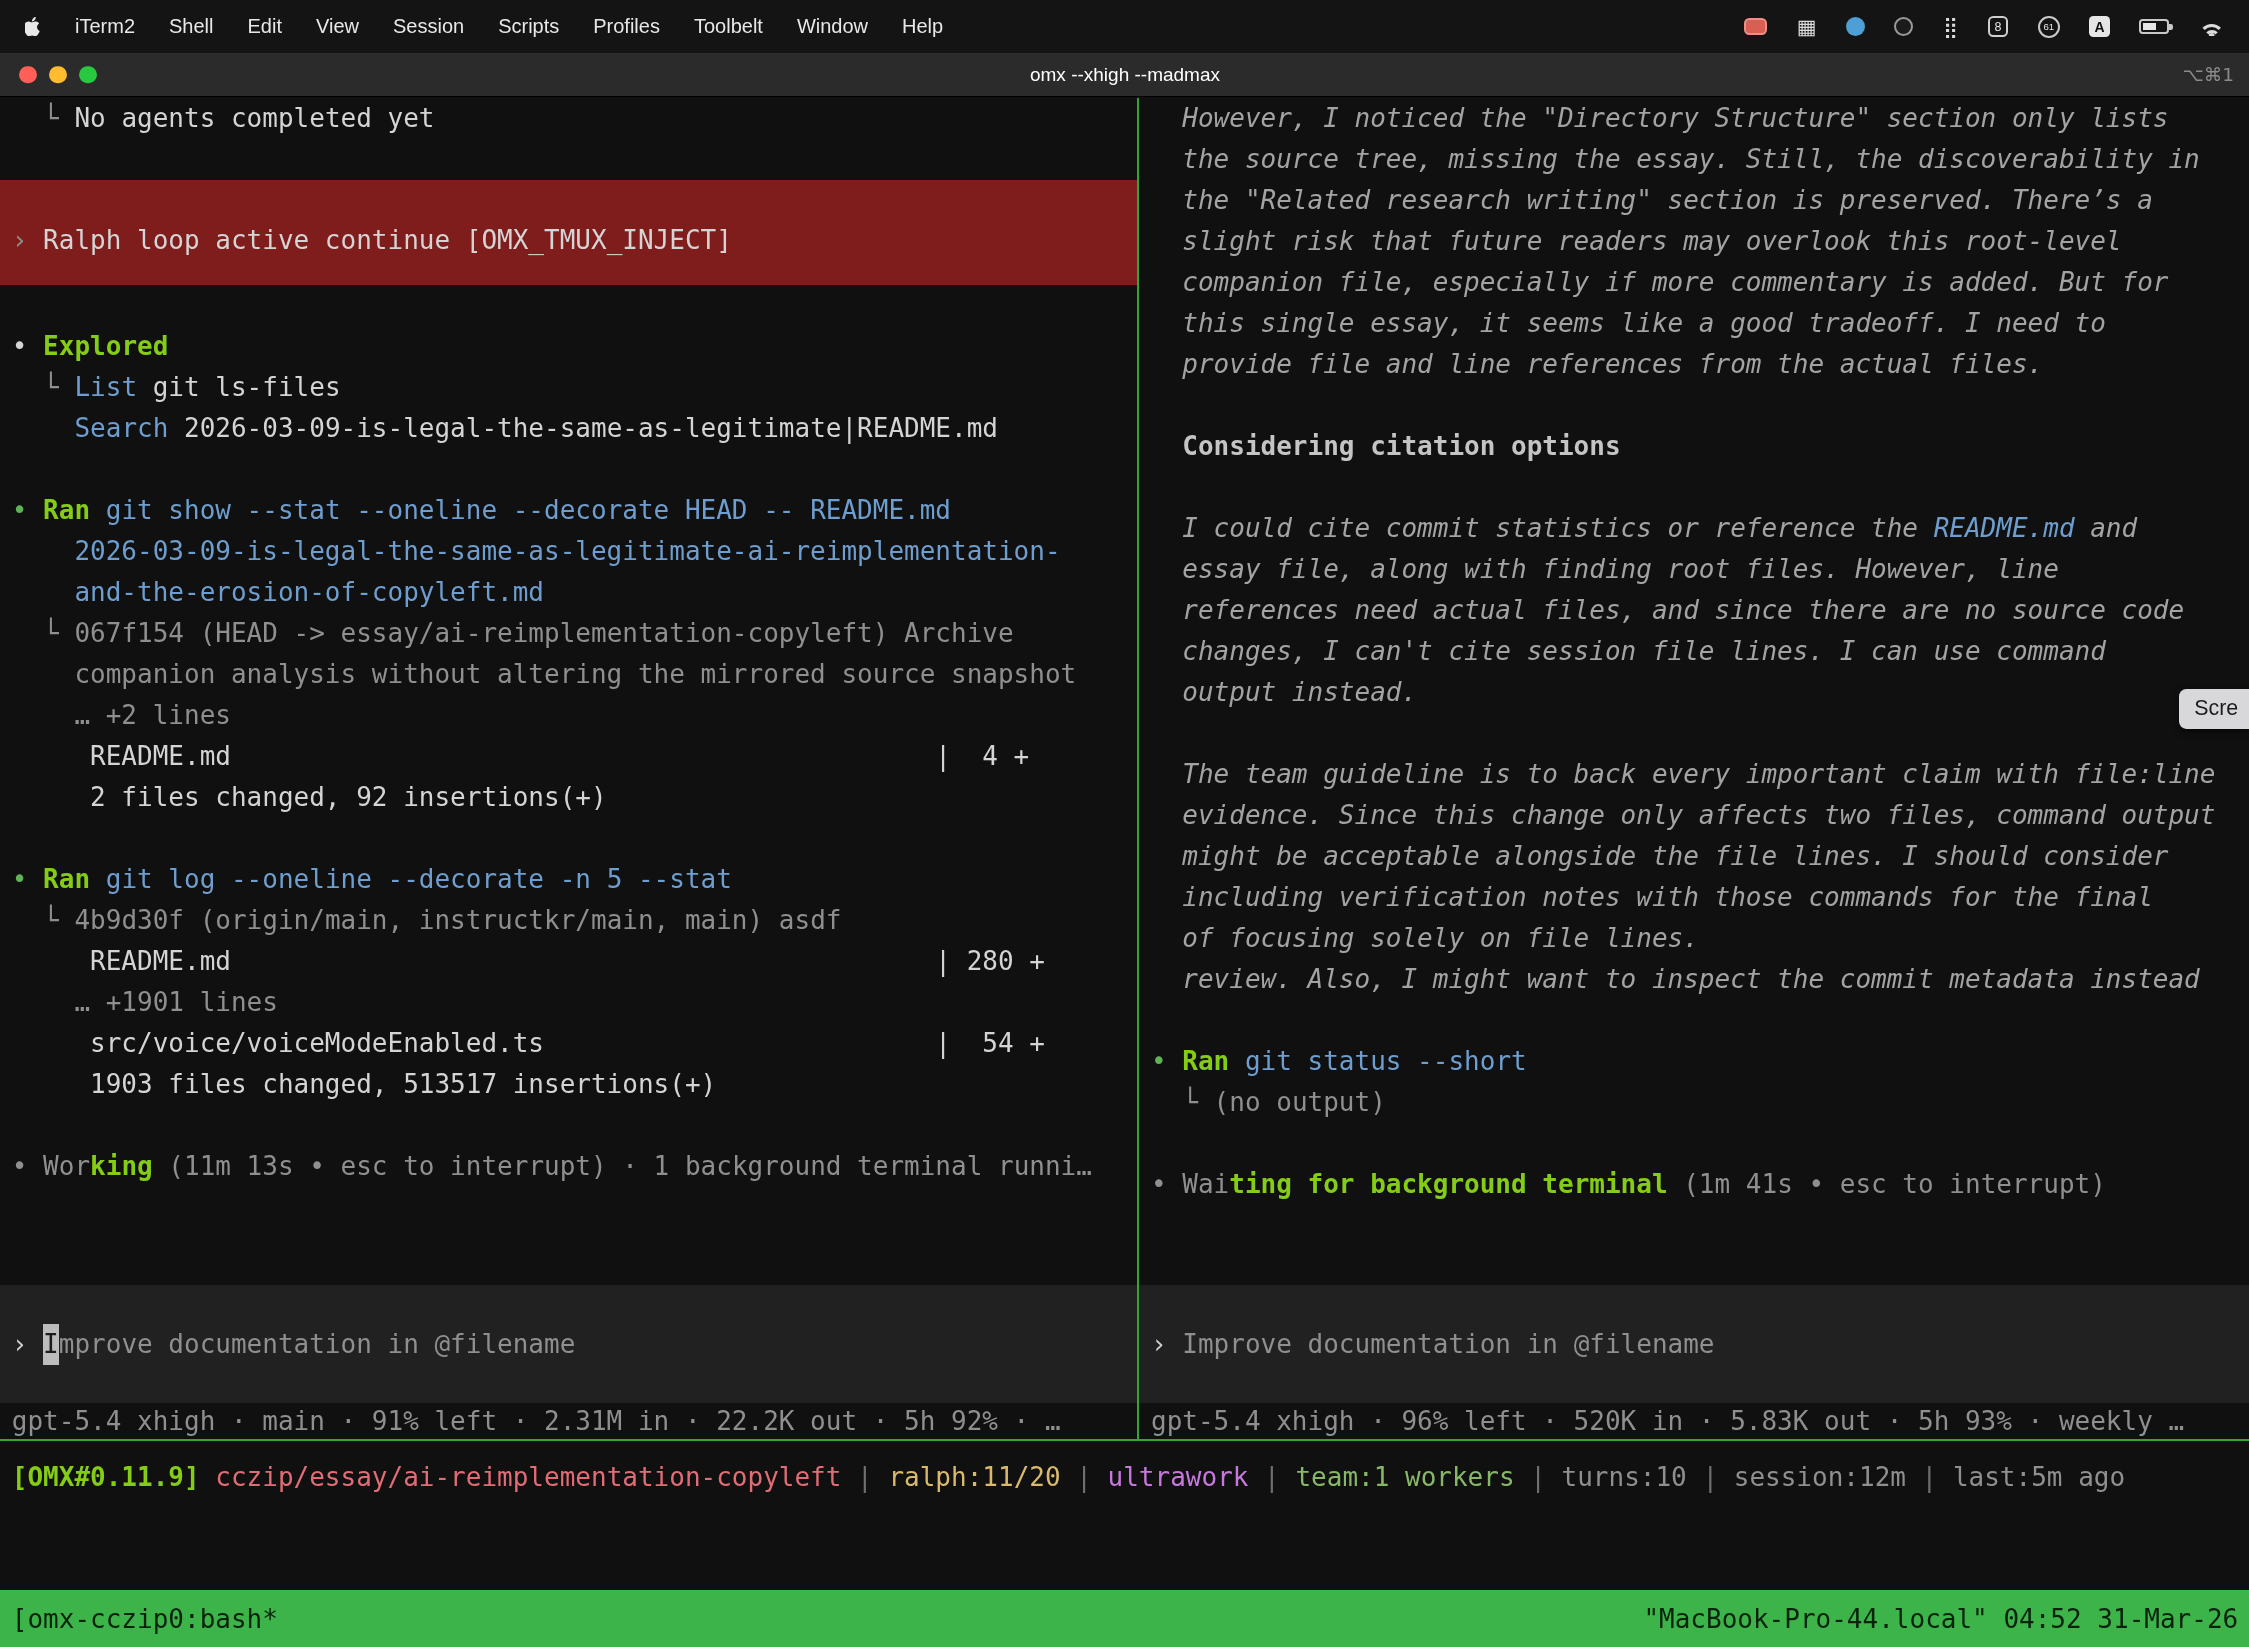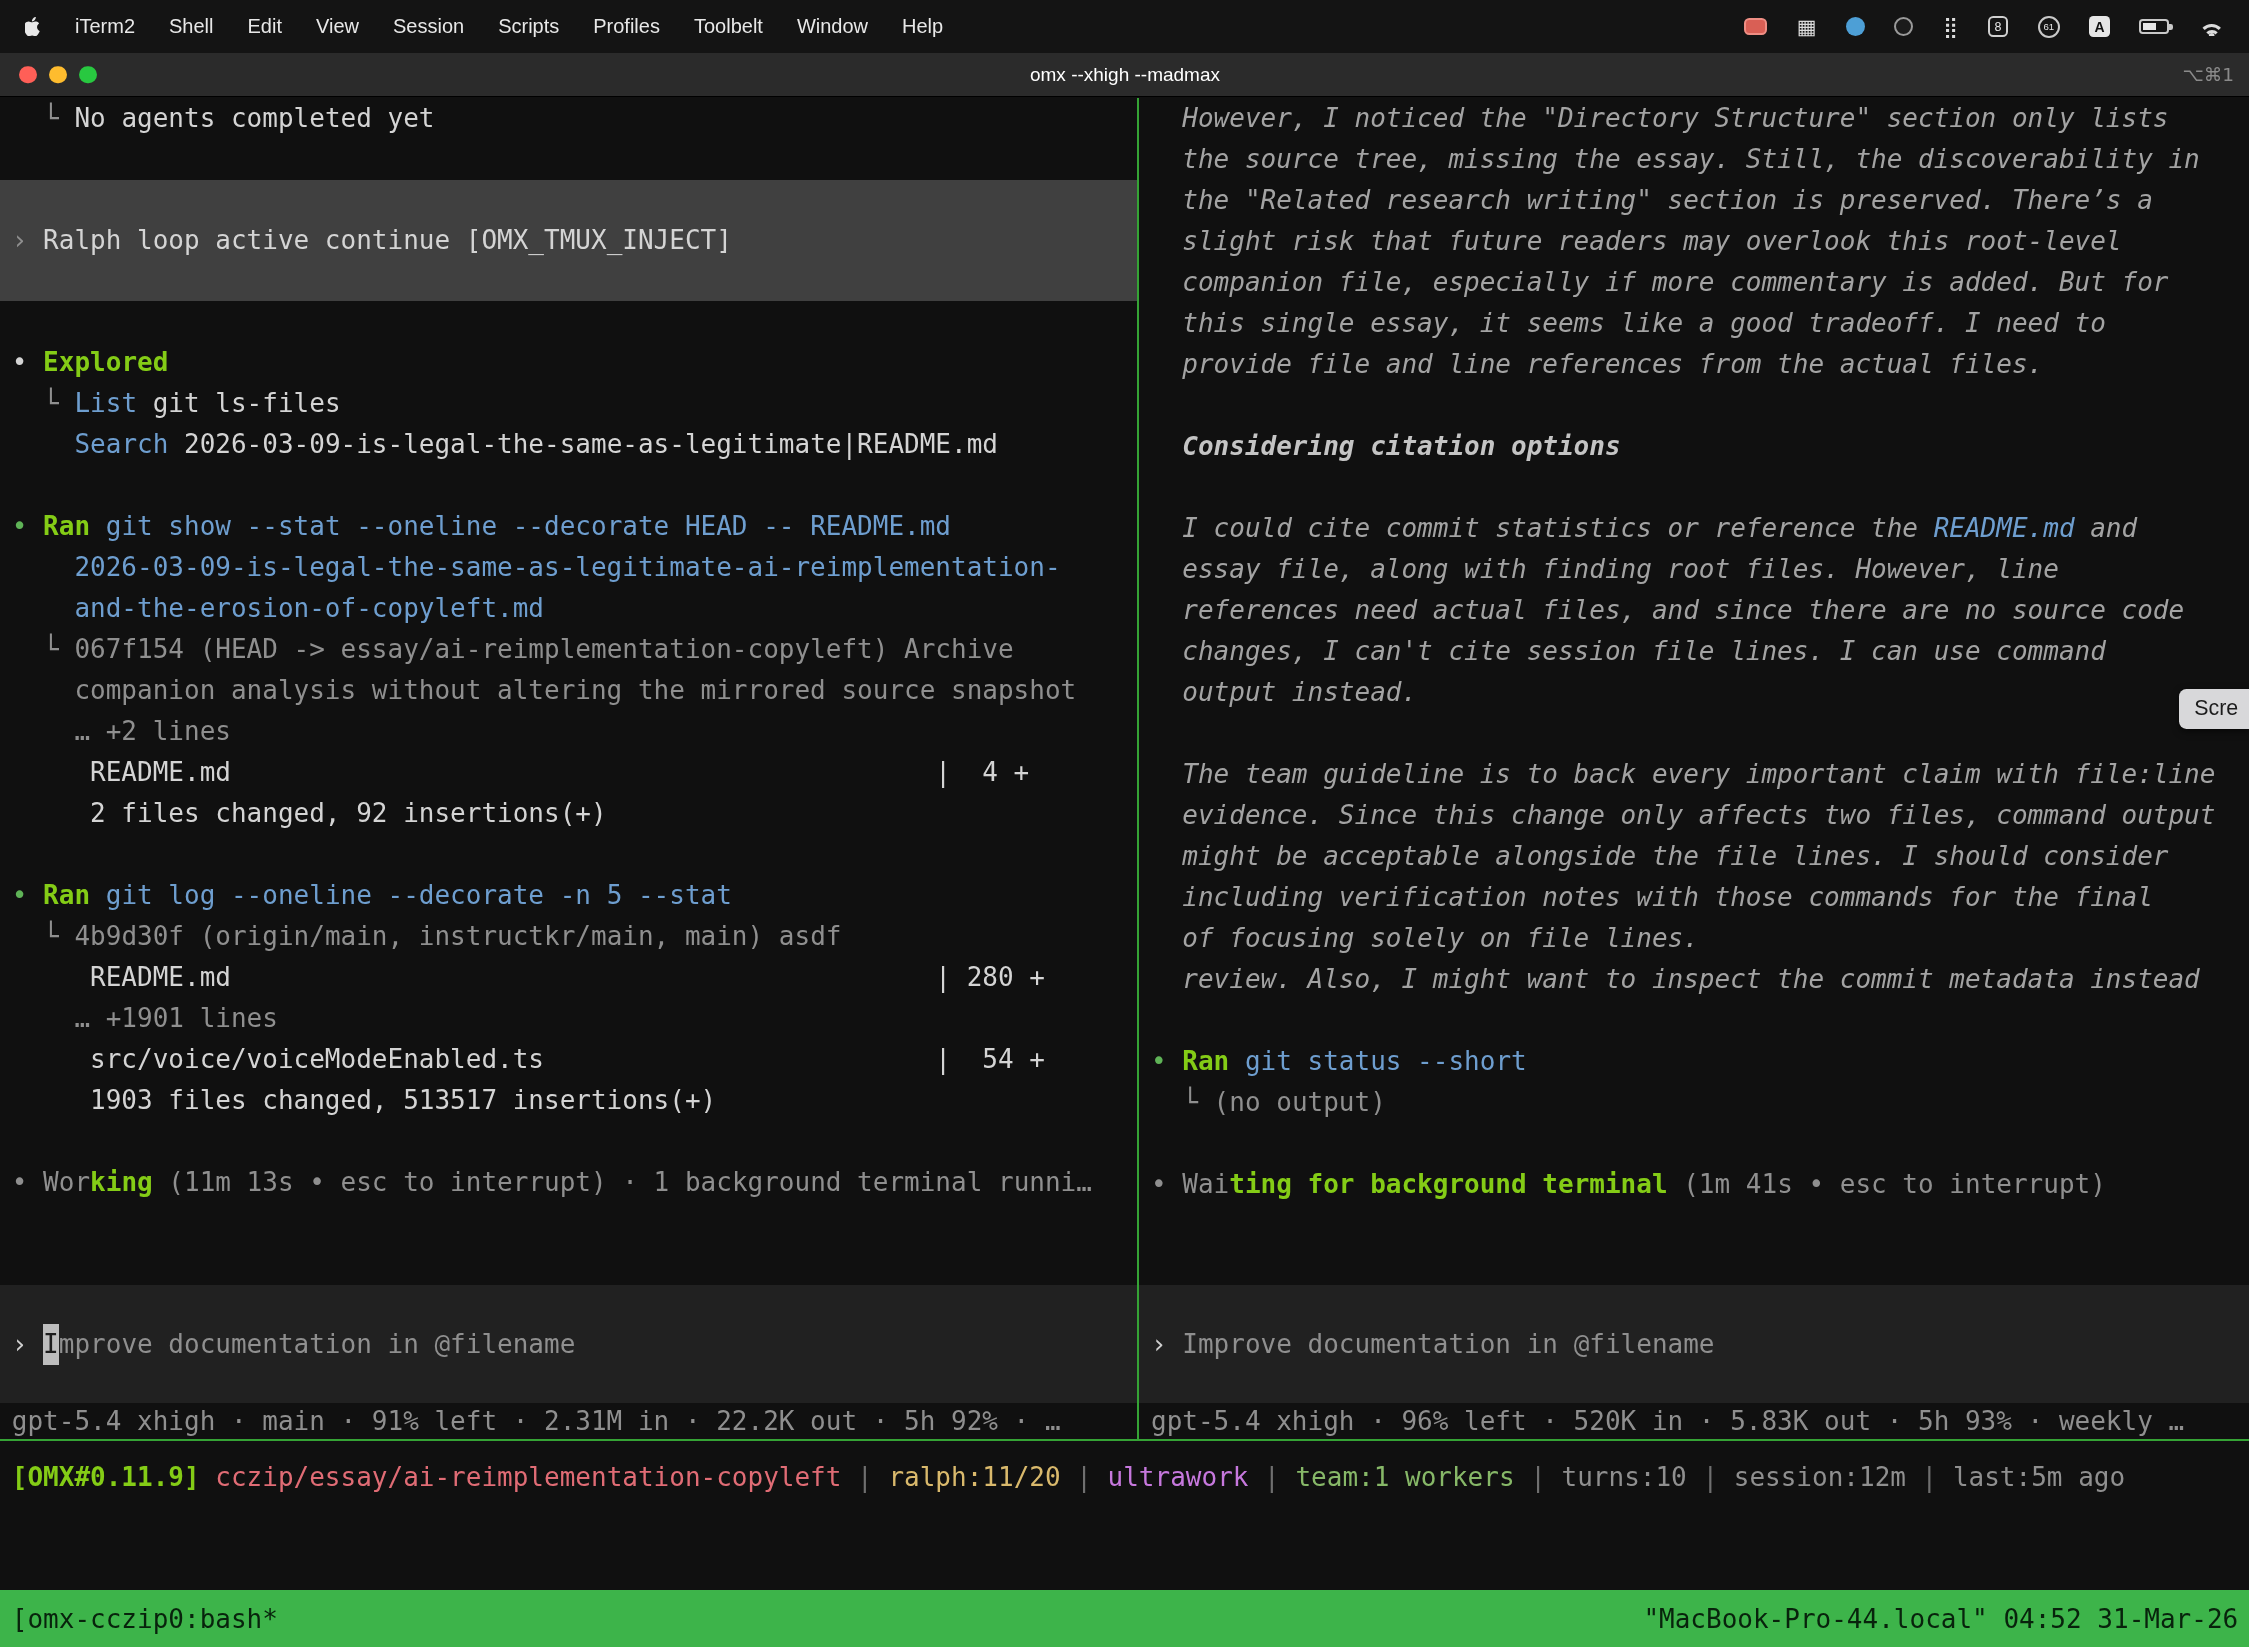--- a/index.html
+++ b/index.html
@@ -40,38 +40,38 @@
 
   
   .termwrap{position:absolute;top:98px;left:0;right:0;bottom:0;display:flex;flex-direction:column;background:#101010}
   .panes{display:flex;height:1341px}
   .pane{display:flex;flex-direction:column;overflow:hidden;font-family:"DejaVu Sans Mono","Liberation Mono",monospace;font-size:26px;line-height:41px}
   .pane.left{width:1137px}
   .pane.right{flex:1}
   .vdiv{width:2.2px;background:#35a335}
   .hdiv{height:2.2px;background:#35a335}
   .tline{min-height:41px;white-space:pre;padding-left:11.8px;color:#d4d4d4}
-  .tline.box{background:#404040;padding-top:40px;padding-bottom:40px}
+  .tline.box{background:#7f1d1d;padding-top:40px;padding-bottom:24px}
   .spacer{flex:1}
   .prompt-box{height:118px;background:#212121;display:flex;align-items:center;padding-left:11.8px;white-space:pre}
   .status-line{height:36px;display:flex;align-items:center;padding-left:11.8px;color:#8f8f8f;white-space:pre;font-family:"DejaVu Sans Mono","Liberation Mono",monospace;font-size:26px}
   .omx{height:83px;display:flex;align-items:center;font-family:"DejaVu Sans Mono","Liberation Mono",monospace;font-size:26px}
   .omx .tline{min-height:41px}
   .fill{flex:1}
   .tmux{height:58px;background:#3db44a;display:flex;align-items:center;justify-content:space-between;padding:0 11.8px;font-family:"DejaVu Sans Mono","Liberation Mono",monospace;font-size:26px;color:#08230c;white-space:pre}
 
   
   .fg{color:#d4d4d4}
   .wb{color:#84cc16;font-weight:bold}
   .dim{color:#8f8f8f}
   .dim2{color:#6f6f6f}
   .blue{color:#6e9ecf}
   .grn{color:#5fb357}
   .itxt{color:#a3a3a3;font-style:italic}
-  .ithead{color:#c4c4c4;font-weight:bold;font-style:italic}
+  .ithead{color:#c4c4c4;font-weight:bold;}
   .iblue{color:#6e9ecf;font-style:italic}
   .red{color:#e06c75}
   .yel{color:#d9b96c}
   .mag{color:#c678dd}
   .tgrn{color:#87b868}
   .chev{color:#cfcfcf}
   .cursor{background:#bdbdbd;color:#1d1d1d}
 
   
   .tooltip{position:absolute;right:0;top:689px;background:#d8d8da;color:#1c1c1c;font-size:21.4px;padding:7.4px 11.8px 7.4px 14.8px;border-radius:7.4px 0 0 7.4px;box-shadow:0 2.2px 7.4px rgba(0,0,0,.5)}

